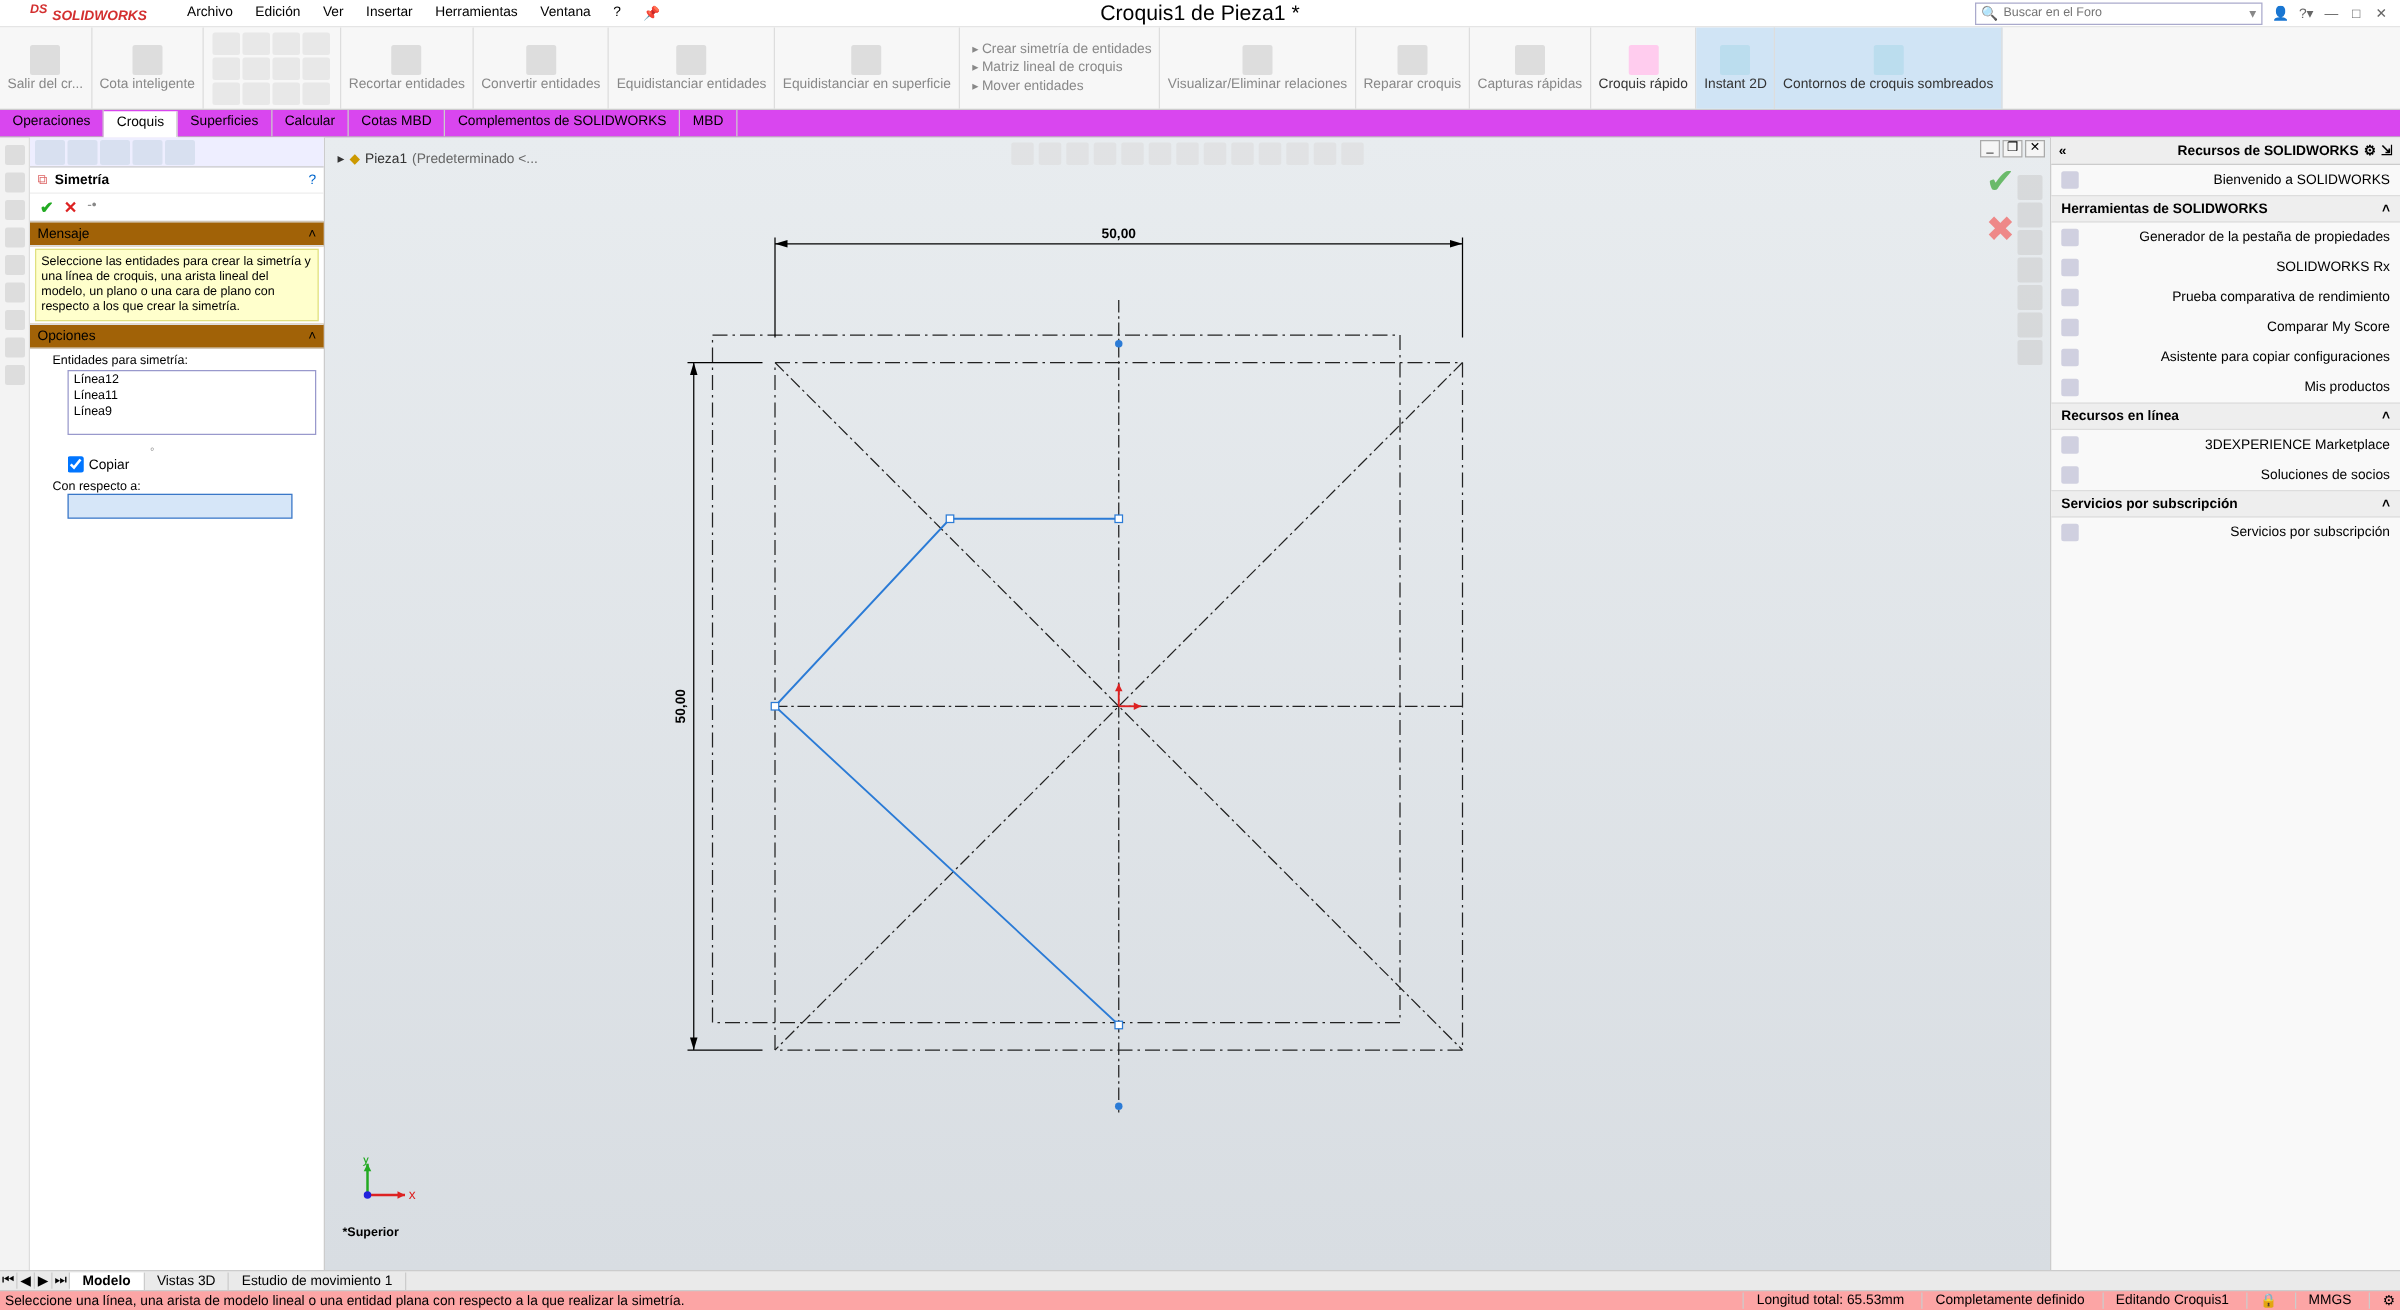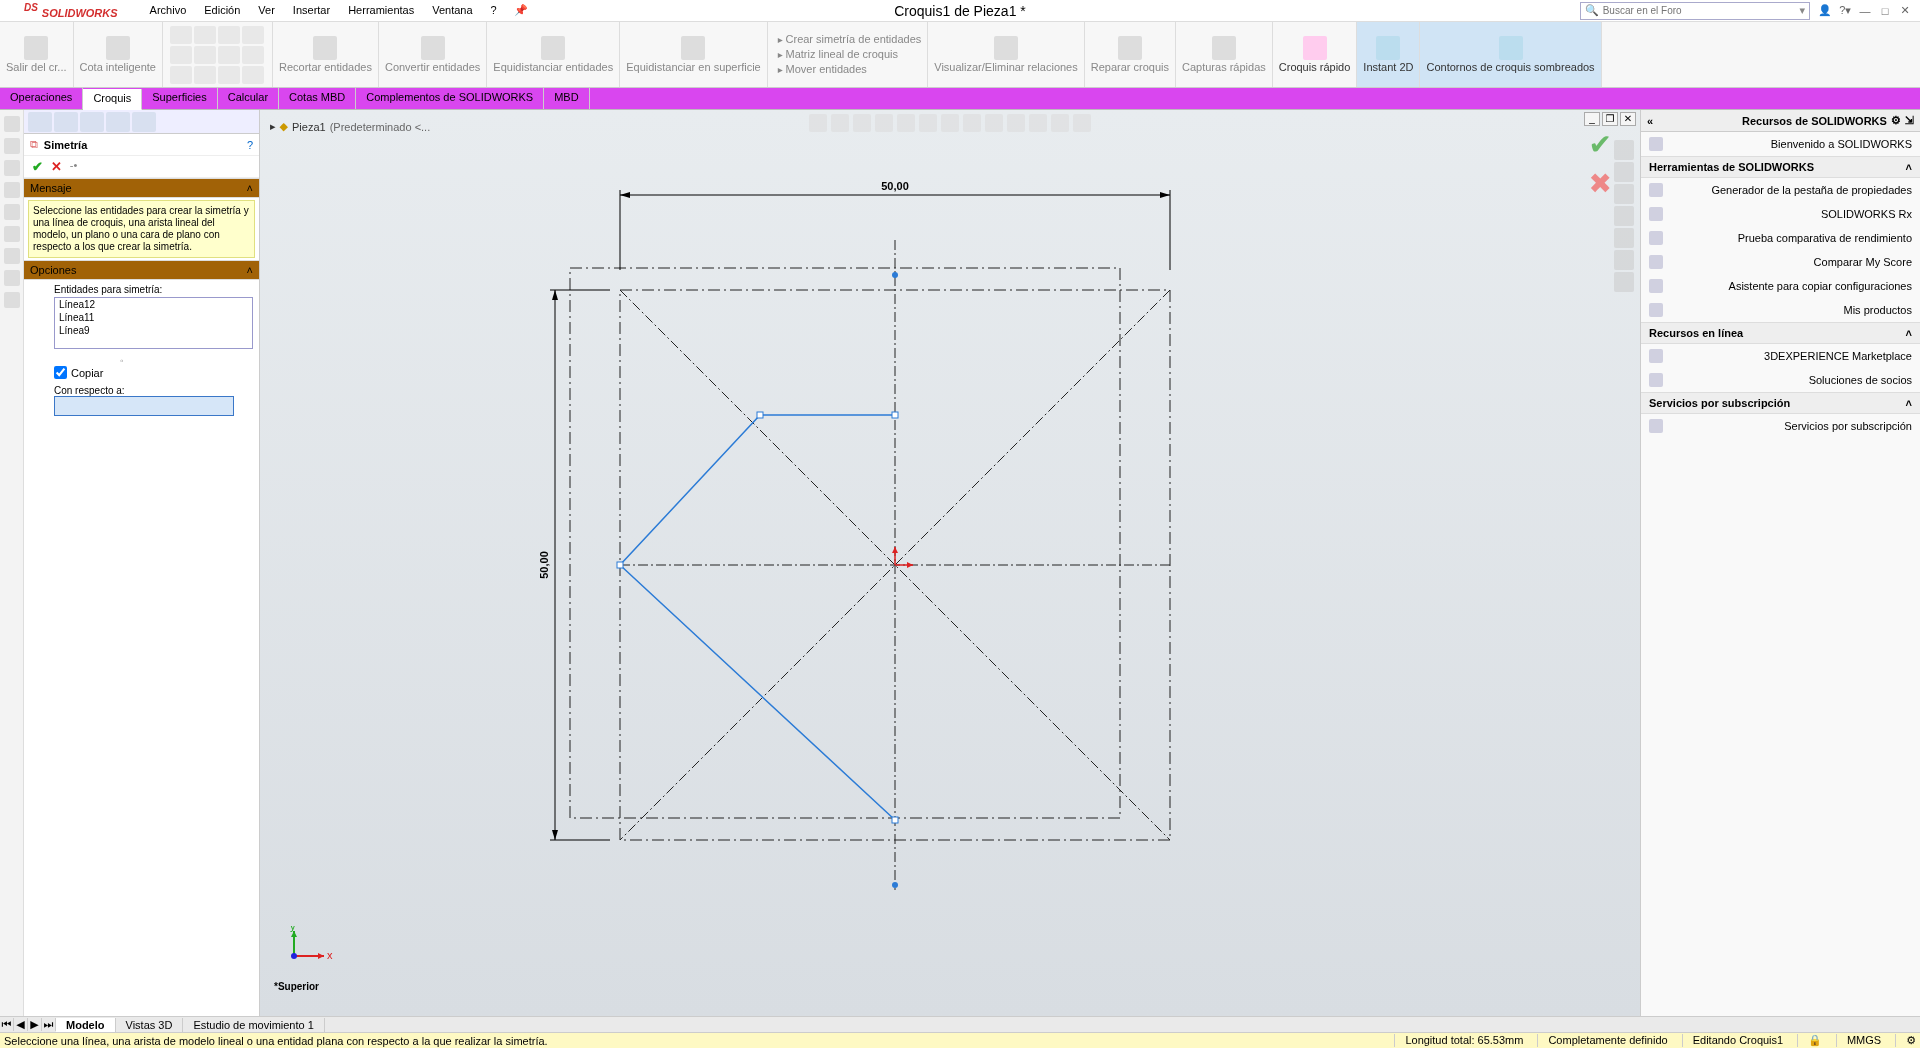--- a/index.html
+++ b/index.html
@@ -4,21 +4,21 @@
 <style>
 * { margin: 0; padding: 0; box-sizing: border-box; font-family: "Segoe UI", Tahoma, sans-serif; font-size: 11px; }
 body { width: 1920px; height: 1048px; background: #fff; overflow: hidden; position: relative; }
 
 
 .titlebar { height: 22px; background: #fff; display: flex; align-items: center; border-bottom: 1px solid #ddd; }
 .logo { color: #d32f2f; font-weight: bold; font-style: italic; padding: 0 24px; font-size: 14px; }
 .logo .ds { font-size: 10px; vertical-align: super; }
 .menubar { display: flex; gap: 2px; }
 .menubar span { padding: 2px 8px; cursor: default; }
-.title-center { position: absolute; left: 50%; transform: translateX(-50%); font-size: 14px; }
+.title-center { position: absolute; left: 50%; transform: translateX(-50%); font-size: 17px; }
 .search-box { margin-left: auto; display: flex; align-items: center; border: 1px solid #aac; padding: 1px 4px; width: 230px; height: 18px; background: #fff; }
 .search-box input { border: none; outline: none; flex: 1; font-size: 10px; }
 .title-right { display: flex; gap: 6px; padding: 0 8px; align-items: center; }
 .title-right span { width: 14px; text-align: center; color: #666; }
 
 
 .ribbon { height: 66px; background: #f7f7f7; border-bottom: 1px solid #ccc; display: flex; }
 .ribbon-group { border-right: 1px solid #ddd; display: flex; flex-direction: column; align-items: center; justify-content: center; padding: 2px 4px; min-width: 50px;}
 .ribbon-btn { text-align: center; color: #888; font-size: 10px; line-height: 11px; padding: 2px; }
 .ribbon-btn.enabled { color: #333; }
@@ -47,21 +47,21 @@
 .prop-actions { padding: 3px 8px; display: flex; gap: 8px; border-bottom:1px solid #eee;}
 .prop-actions .ok { color: #2a2; font-weight:bold; font-size:13px;}
 .prop-actions .cancel { color: #d22; font-weight:bold; font-size:13px;}
 .prop-section-h { background: #a16207; padding: 3px 6px; display: flex; justify-content: space-between; font-size: 11px; border-top:1px solid #ddd; border-bottom:1px solid #ddd;}
 .prop-msg { background: #ffffcc; border:1px solid #e0e080; margin: 2px 4px; padding: 4px; font-size: 10px; line-height: 12px; }
 .prop-body { padding: 4px 6px; }
 .entity-list { border: 1px solid #99c; background: #fff; margin: 2px 0 6px 24px; height: 52px; overflow: auto; }
 .entity-list div { padding: 1px 4px; font-size:10px; }
 .copy-row { margin-left: 24px; display:flex; align-items:center; gap:4px; font-size:10px; margin-bottom:6px;}
 .respect-input { margin-left: 24px; border: 1px solid #3a77c8; background: #d6e6f8; height: 20px; width: 180px; }
-.panel-label { font-size:10px; margin-left:24px; }
+.panel-label { font-size:10px; margin-left:12px; }
 
 
 .gfx { flex: 1; position: relative; background: linear-gradient(#e8ecef,#d8dde2); }
 .hud-toolbar { position: absolute; top: 4px; left: 50%; transform: translateX(-50%); display: flex; gap: 4px; }
 .hud-toolbar span { width: 18px; height: 18px; background: rgba(220,220,220,.6); border-radius:2px; }
 .breadcrumb-gfx { position: absolute; top: 10px; left: 10px; font-size: 11px; color: #333; display:flex; align-items:center; gap:4px;}
 .confirm-corner { position:absolute; top:18px; right:28px; display:flex; flex-direction:column; gap:6px;}
 .confirm-corner .ok { color:#6aba6a; font-size:28px; }
 .confirm-corner .no { color:#e88; font-size:28px; }
 .view-icons-col { position:absolute; top:30px; right:4px; width:22px; display:flex; flex-direction:column; gap:2px;}
@@ -85,21 +85,21 @@
 .tp-section { background:#eee; padding:4px 8px; font-size:11px; font-weight:bold; border-top:1px solid #ddd; border-bottom:1px solid #ddd; display:flex; justify-content:space-between;}
 
 
 .bottom-tabs { position:absolute; bottom:16px; left:0; right:0; height:16px; background:#eaeaea; border-top:1px solid #ccc; display:flex; align-items:center; font-size:10px;}
 .bottom-tabs .navbtns { display:flex; }
 .bottom-tabs .navbtns span { width:14px; text-align:center; border-right:1px solid #ccc;}
 .bottom-tabs .btab { padding:1px 10px; border-right:1px solid #ccc; }
 .bottom-tabs .btab.active { background:#fff; font-weight:bold;}
 
 
-.status { position:absolute; bottom:0; left:0; right:0; height:16px; background:#fef9c3; border-top:1px solid #ccc; display:flex; align-items:center; font-size:10px; padding:0 4px;}
+.status { position:absolute; bottom:0; left:0; right:0; height:16px; background:#fca5a5; border-top:1px solid #ccc; display:flex; align-items:center; font-size:10px; padding:0 4px;}
 .status .right { margin-left:auto; display:flex; gap:14px;}
 .status .right span { border-left:1px solid #ccc; padding-left:10px;}
 </style>
 </head>
 <body>
 
 <div class="titlebar">
   <div class="logo"><span class="ds">DS</span> <span>SOLIDWORKS</span></div>
   <div class="menubar">
     <span>Archivo</span>

